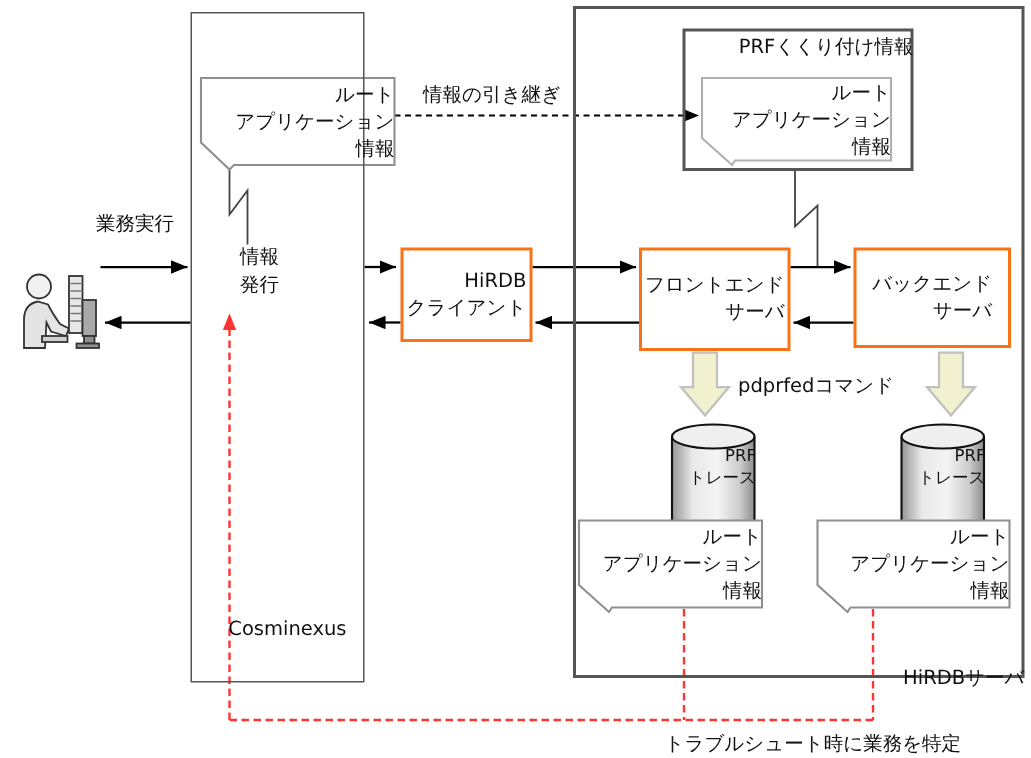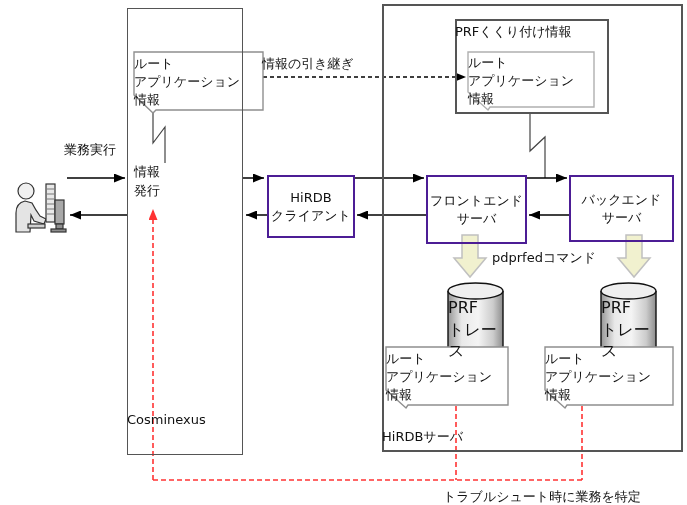--- a/index.html
+++ b/index.html
@@ -2,25 +2,25 @@
 <html><head>
 <meta charset="utf-8">
 <style>
   html,body{margin:0;padding:0;background:#fff;}
   .canvas{position:relative;width:687px;height:505px;background:#ffffff;overflow:hidden;
           font-family:"DejaVu Sans","Liberation Sans",sans-serif;font-size:13px;color:#111;}
   svg.layer{position:absolute;left:0;top:0;}
   .box{position:absolute;box-sizing:border-box;background:transparent;}
   .thinbox{border:1px solid #555;}
   .thickbox{border:2px solid #555;}
-  .nodebox{border:2px solid #4c1d95;display:flex;align-items:center;justify-content:center;
-           text-align:center;white-space:pre-line;line-height:1.35;margin-top:10px;}
+  .nodebox{border:2px solid #f97316;display:flex;align-items:center;justify-content:center;
+           text-align:right;white-space:pre-line;line-height:1.35;}
   .lbl{position:absolute;white-space:pre-line;line-height:1.45;}
-  .c{text-align:left;}
-  .cyl-lbl{position:absolute;text-align:left;white-space:pre-line;font-size:16px;line-height:1.35;}
+  .c{text-align:right;}
+  .cyl-lbl{position:absolute;text-align:right;white-space:pre-line;font-size:11px;line-height:1.35;}
 </style>
 </head>
 <body>
 
 <div class="canvas">
 
   <svg class="layer" width="687" height="505" viewBox="0 0 687 505">
     <defs>
       <marker id="ahb" markerUnits="userSpaceOnUse" markerWidth="12" markerHeight="9" refX="11" refY="4.5" orient="auto">
         <path d="M0,0 L11,4.5 L0,9 Z" fill="#000"></path>
@@ -103,21 +103,21 @@
   <div class="box nodebox" style="left:569px;top:165px;width:105px;height:67px">バックエンド
 サーバ</div>
 
   <div class="lbl" style="left:64px;top:141px;width:70px">業務実行</div>
   <div class="lbl c" style="left:134px;top:163px;width:52px">情報
 発行</div>
   <div class="lbl c" style="left:127px;top:411px;width:104px">Cosminexus</div>
   <div class="lbl c" style="left:262px;top:55px;width:112px">情報の引き継ぎ</div>
   <div class="lbl c" style="left:455px;top:23px;width:154px">PRFくくり付け情報</div>
   <div class="lbl" style="left:492px;top:249px;width:130px">pdprfedコマンド</div>
-  <div class="lbl c" style="left:382px;top:428px;width:301px">HiRDBサーバ</div>
+  <div class="lbl c" style="left:382px;top:444px;width:301px">HiRDBサーバ</div>
   <div class="lbl" style="left:443px;top:488px;width:240px">トラブルシュート時に業務を特定</div>
 
   <div class="lbl c" style="left:134px;top:55px;width:129px;line-height:1.4">ルート
 アプリケーション
 情報</div>
   <div class="lbl c" style="left:468px;top:54px;width:126px;line-height:1.4">ルート
 アプリケーション
 情報</div>
   <div class="lbl c" style="left:386px;top:350px;width:122px;line-height:1.4">ルート
 アプリケーション

